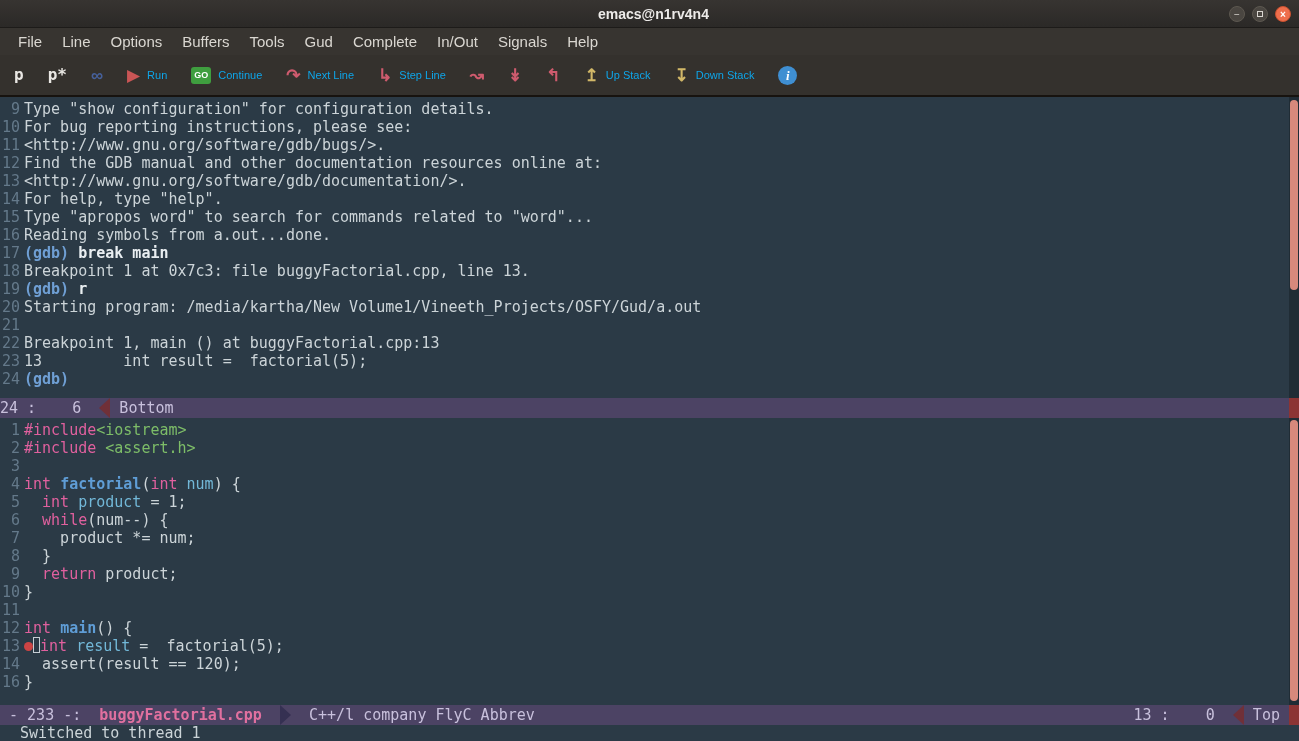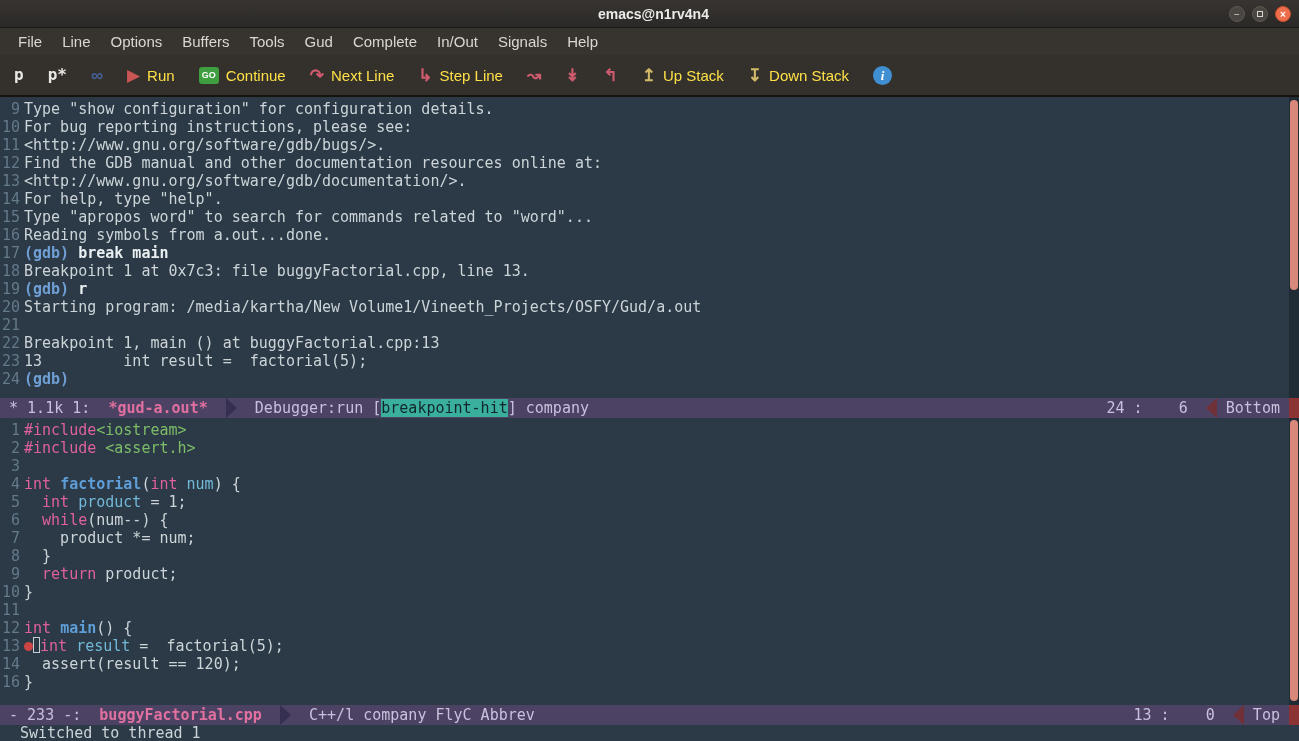--- a/index.html
+++ b/index.html
@@ -31,21 +31,21 @@
   .menubar { height:27px; background:var(--menubar-bg,#373430); display:flex; align-items:center; padding-left:8px; }
   .menu-item { color:#dad7d1; font-size:15px; padding:0 10px; height:100%; display:flex; align-items:center; cursor:default;text-align:center; }
 
   
   .toolbar {
     height:42px; background:var(--toolbar-bg,#34312d);
     border-bottom:2px solid #17130f;
     display:flex; align-items:center; padding-left:14px; gap:24px;
   }
   .tb-btn { display:flex; align-items:center; gap:7px; cursor:pointer; }
-  .tb-label { color:#fde047; font-size:15px; white-space:nowrap; }
+  .tb-label { color:#0ea5e9; font-size:11px; white-space:nowrap; }
   .tb-icon { font-size:17px; line-height:1; }
   .ic-plain { color:#e9e7e3; font-weight:bold; font-size:16px; font-family:"DejaVu Sans Mono",monospace; }
   .ic-dark  { color:#46609a; font-weight:bold; }
   .ic-run   { color:#c95555; }
   .ic-go {
     background:var(--go-green,#3f9e3f); color:#fff;
     font-size:9px; font-weight:bold; padding:4px 3px; border-radius:3px; letter-spacing:0;
   }
   .ic-red   { color:#cf5b6e; font-weight:bold; }
   .ic-stack { color:#d2b868; font-weight:bold; }
@@ -204,29 +204,20 @@
     <div class="bline"><span class="lnum">19</span><span class="lcontent"><span class="tk-prompt">(gdb) </span><span class="tk-input">r</span></span></div>
     <div class="bline"><span class="lnum">20</span><span class="lcontent"><span class="tk-fg">Starting program: /media/kartha/New Volume1/Vineeth_Projects/OSFY/Gud/a.out</span></span></div>
     <div class="bline"><span class="lnum">21</span><span class="lcontent"></span></div>
     <div class="bline"><span class="lnum">22</span><span class="lcontent"><span class="tk-fg">Breakpoint 1, main () at buggyFactorial.cpp:13</span></span></div>
     <div class="bline"><span class="lnum">23</span><span class="lcontent"><span class="tk-fg">13         int result =  factorial(5);</span></span></div>
     <div class="bline"><span class="lnum">24</span><span class="lcontent"><span class="tk-prompt">(gdb) </span></span></div>
   </div>
 
 <div class="modeline">
     <div class="ml-side">
-      <span class="mlt-fg"> * 1.1k 1:  </span>
-      <span class="mlt-bufname">*gud-a.out*</span>
-      <span class="mlt-fg">  </span>
-      <span class="pl-arrow pl-right"></span>
-      <span class="mlt-fg">  Debugger:run [</span>
-      <span class="mlt-hl">breakpoint-hit</span>
-      <span class="mlt-fg">] company</span>
-    </div>
-    <div class="ml-side">
       <span class="mlt-fg">24 :    6  </span>
       <span class="pl-arrow pl-left"></span>
       <span class="mlt-fg"> Bottom </span>
     </div>
   </div>
 
 <div class="buffer src">
     <div class="bline"><span class="lnum">1</span><span class="lcontent"><span class="tk-kw">#include</span><span class="tk-str">&lt;iostream&gt;</span></span></div>
     <div class="bline"><span class="lnum">2</span><span class="lcontent"><span class="tk-kw">#include</span><span class="tk-fg"> </span><span class="tk-str">&lt;assert.h&gt;</span></span></div>
     <div class="bline"><span class="lnum">3</span><span class="lcontent"></span></div>

